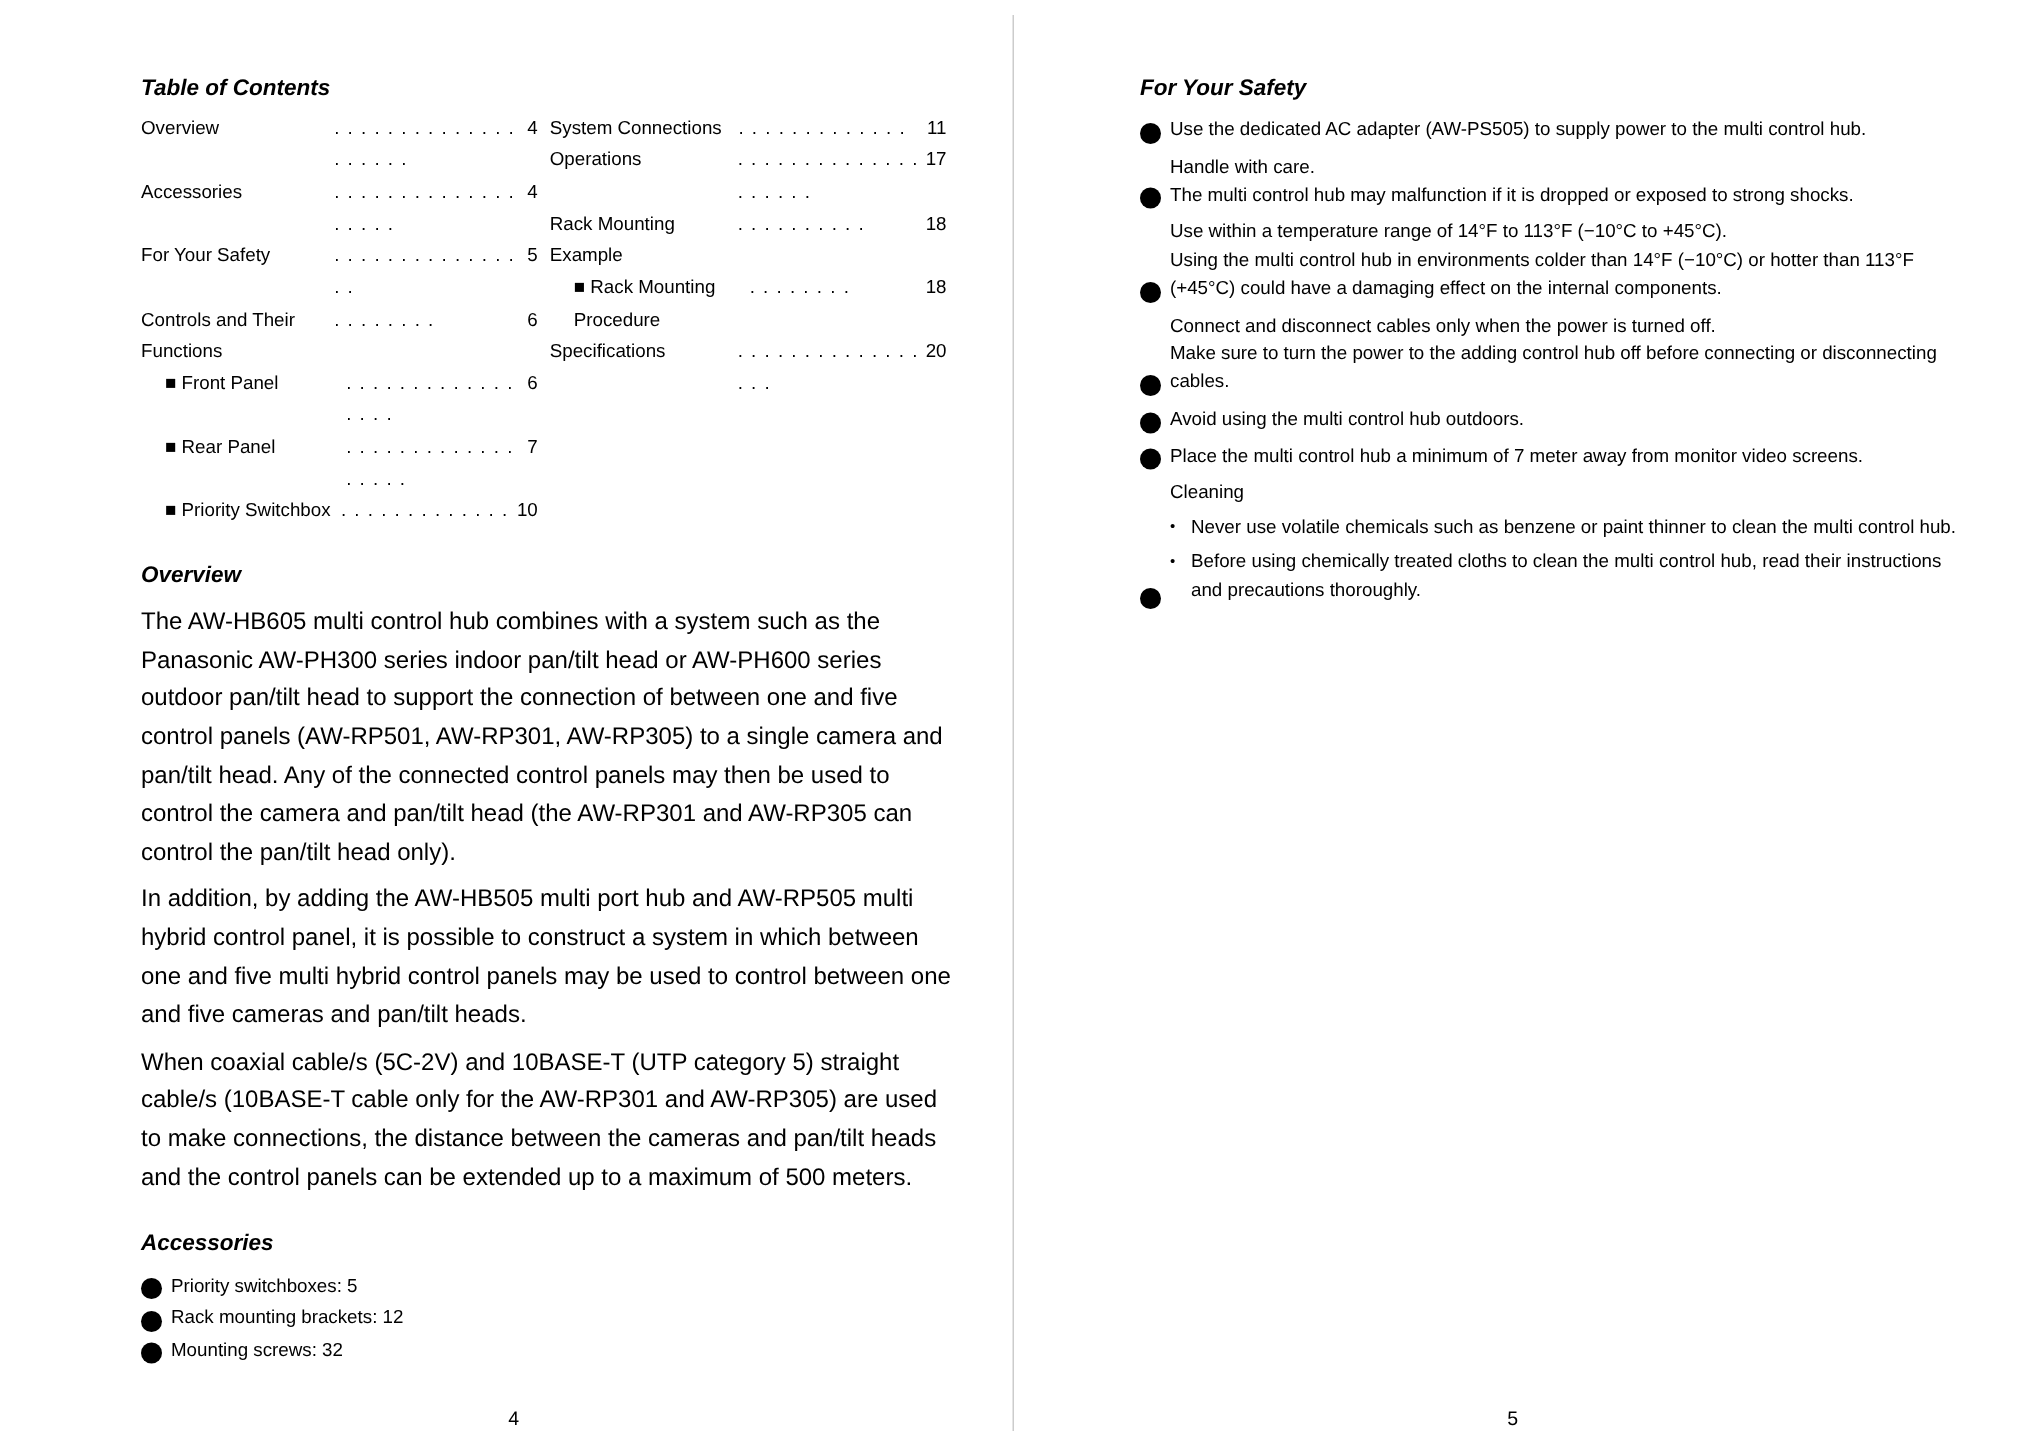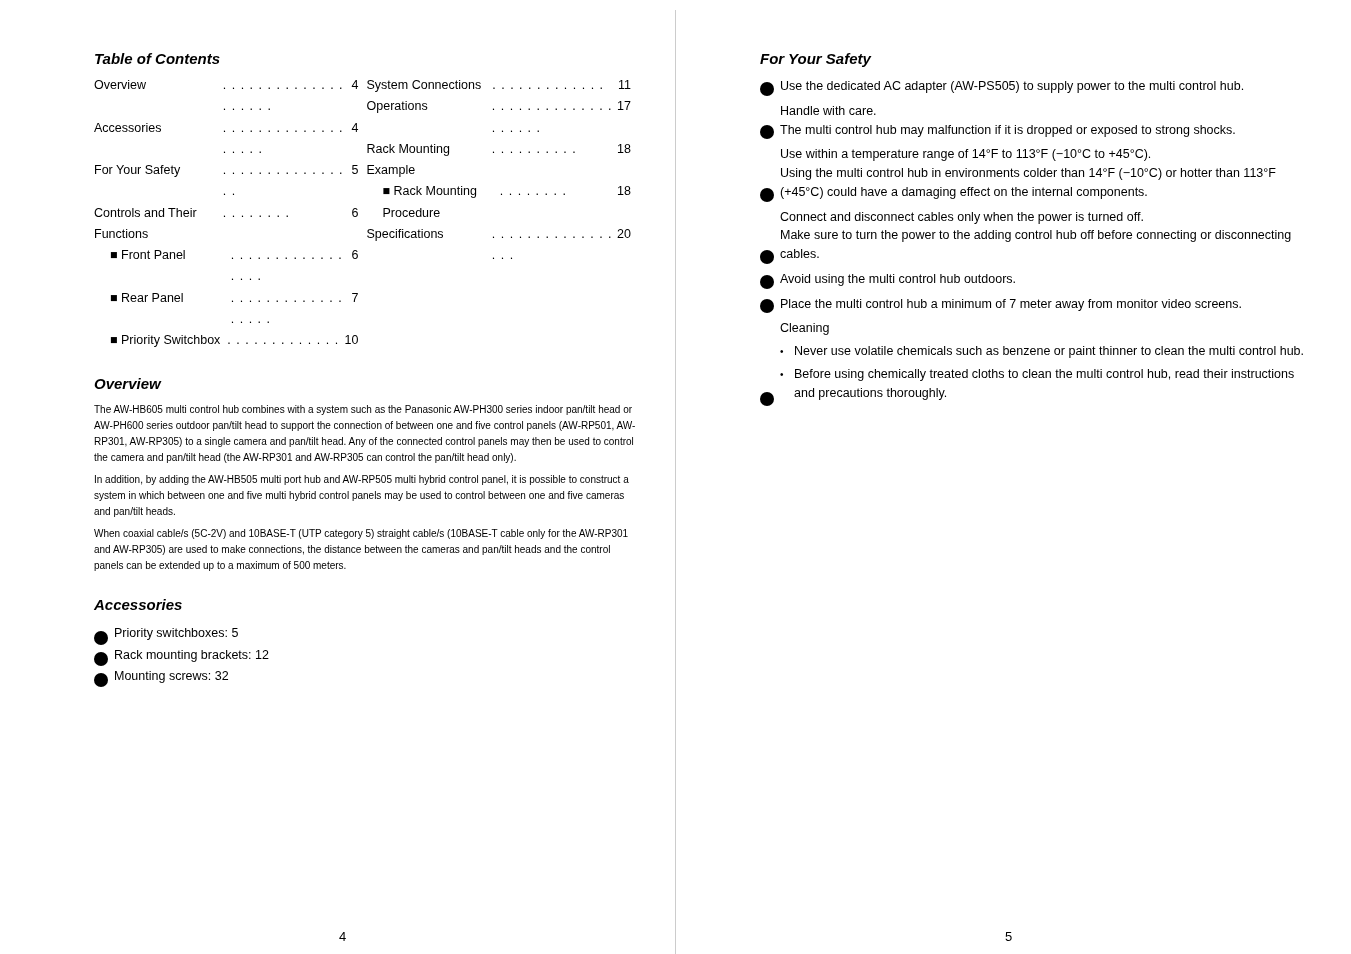--- a/index.html
+++ b/index.html
@@ -94,28 +94,28 @@
       line-height: 1.5;
       margin-bottom: 4px;
     }
     .sub-bullet-list li .sub-dot {
       min-width: 10px;
       margin-right: 4px;
       font-size: 10px;
       padding-top: 2px;
     }
     .overview-text {
-      font-size: 10px;
+      font-size: 16px;
       line-height: 1.6;
       margin-bottom: 6px;
     }
     .accessories-list { list-style: none; }
     .accessories-list li {
       display: flex;
-      align-items: flex-end;
+      align-items: center;
       font-size: 12.5px;
       line-height: 1.7;
     }
     .accessories-list li .bullet {
       width: 14px;
       min-width: 14px;
       height: 14px;
       border-radius: 50%;
       background: #000;
       display: inline-block;

